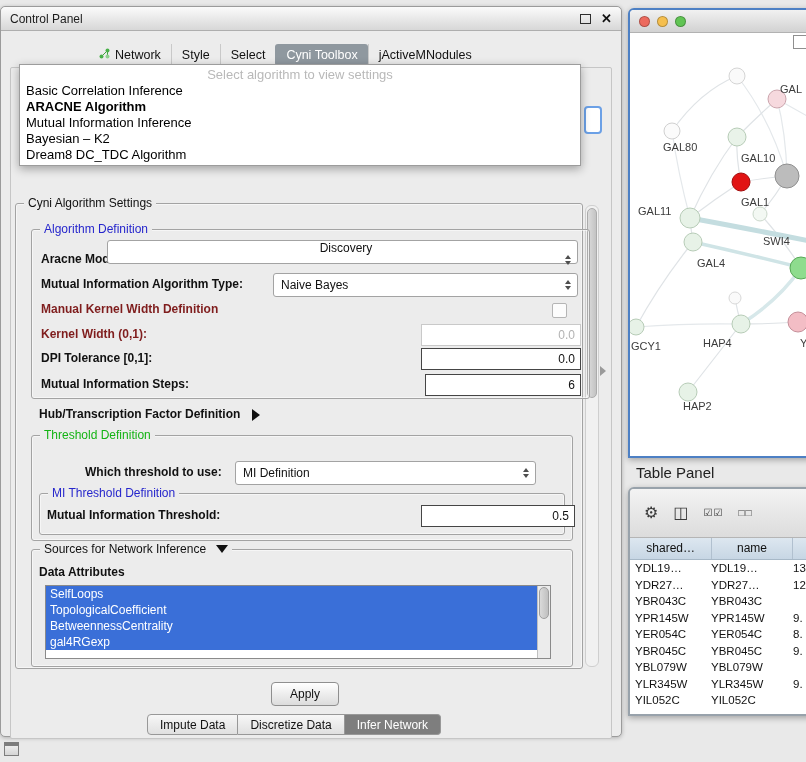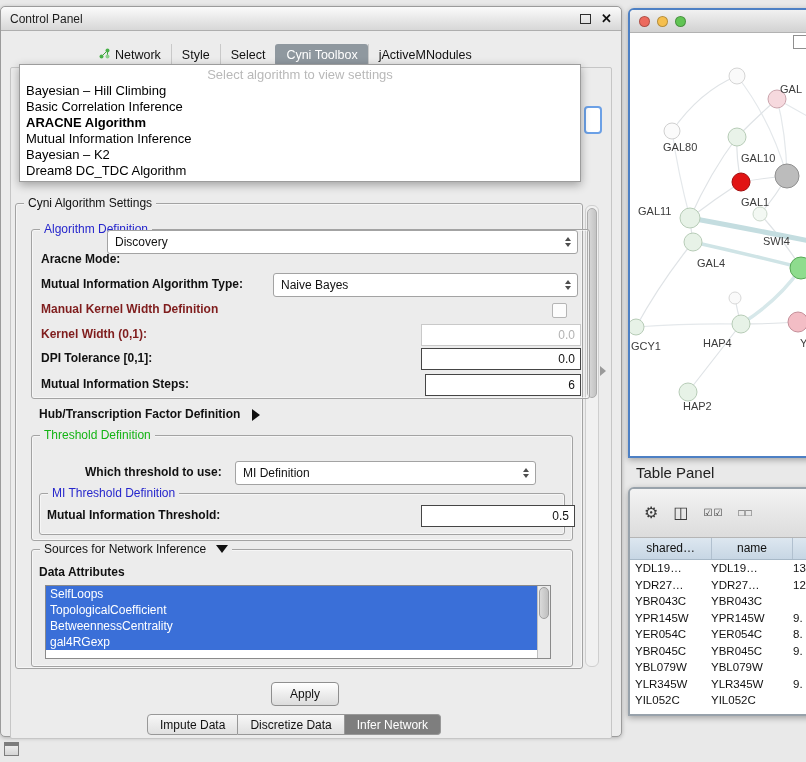--- a/index.html
+++ b/index.html
@@ -164,21 +164,21 @@
     </div>
 
     <div class="group" style="left:14px;top:196px;width:566px;height:464px;">
       <span class="group-title">Cyni Algorithm Settings</span>
     </div>
 
     <div class="group" style="left:30px;top:222px;width:540px;height:168px;padding-left:17px;">
       <span class="group-title blue">Algorithm Definition</span>
     </div>
     <span class="lbl" style="left:40px;top:241px;">Aracne Mode:</span>
-    <div class="combo" style="left:106px;top:223px;width:462px;height:22px;">
+    <div class="combo" style="left:106px;top:233px;width:462px;height:22px;flex-direction:column;">
       <span>Discovery</span>
       <span class="arrows">
           <i class="up"></i>
           <i class="dn"></i>
         </span>
     </div>
 
     <span class="lbl" style="left:40px;top:266px;">Mutual Information Algorithm Type:</span>
     <div class="combo" style="left:272px;top:266px;width:296px;height:22px;">
       <span>Naive Bayes</span>
@@ -254,21 +254,20 @@
       <span>Apply</span>
     </div>
 
     <div class="bottom-tabs" id="bottom-tabs">
         <div class="btab">Impute Data</div>
         <div class="btab">Discretize Data</div>
         <div class="btab active">Infer Network</div>
       </div>
   <div class="popup">
         <div class="popup-header">Select algorithm to view settings</div>
-        <div class="popup-item">Bayesian – Hill Climbing</div>
         <div class="popup-item">Basic Correlation Inference</div>
         <div class="popup-item selected">ARACNE Algorithm</div>
         <div class="popup-item">Mutual Information Inference</div>
         <div class="popup-item">Bayesian – K2</div>
         <div class="popup-item">Dream8 DC_TDC Algorithm</div>
       </div>
     </div>
 
   <div class="splitter"></div>
 

